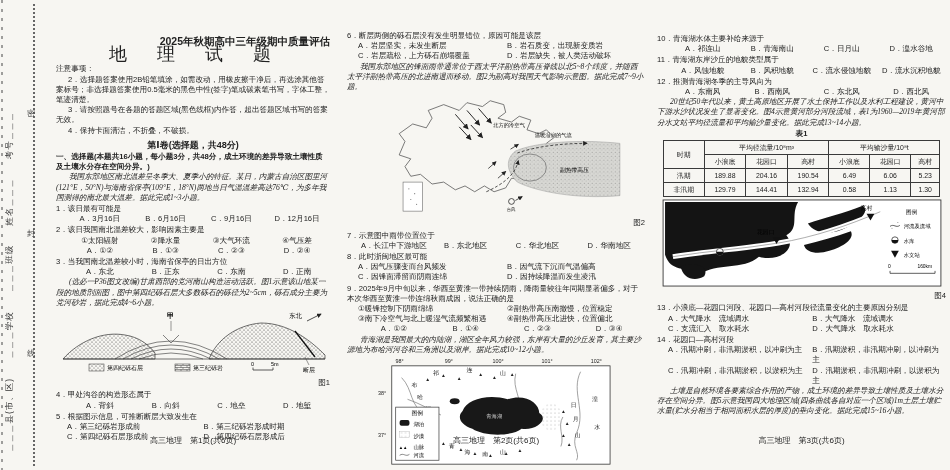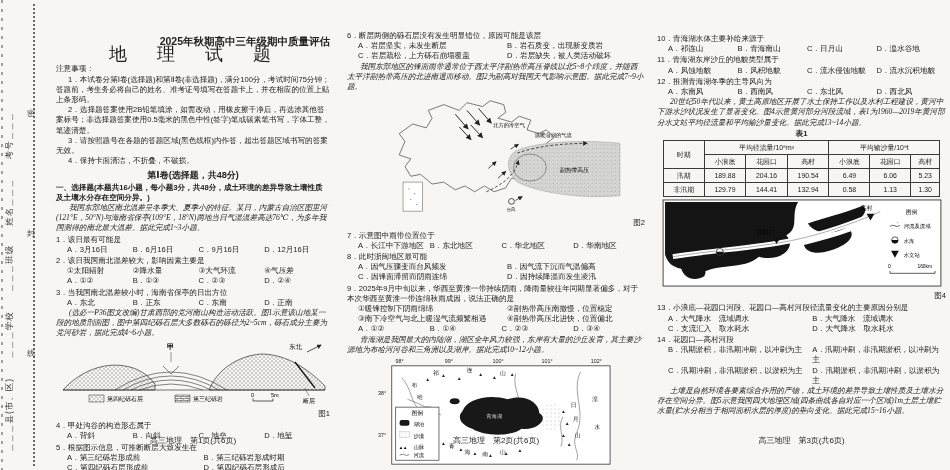--- a/index.html
+++ b/index.html
@@ -17,21 +17,21 @@
   .col3{left:657px;width:289px;}
   .t1{text-align:right;font-weight:bold;font-size:10.5px;margin-top:36px;}
   .t2{text-align:center;font-weight:normal;font-size:18px;letter-spacing:6px;margin:3px 0 5px;}
   .nh{font-weight:normal;}
   .notice{text-indent:12px;}
   .sec{text-align:center;font-weight:bold;font-size:9px;margin:4px 0 2px;}
   .ph{font-weight:bold;}
   .stim{font-family:"Liberation Serif","DejaVu Serif",serif;font-style:italic;text-indent:13px;color:#1c1c1c;}
   .q{margin-top:1px;}
   .o4{display:grid;grid-template-columns:1fr 1fr 1fr 1fr;padding-left:11px;}
-  .o4 > span{white-space:nowrap;}
+  .o4 > span{white-space:nowrap;text-align:center;}
   .o22{display:grid;grid-template-columns:1.08fr 1fr;padding-left:11px;}
   .fig{text-align:center;margin:1px 0;}
   .figcap{text-align:right;font-size:7.6px;margin-bottom:2px;}
   .foot{position:absolute;top:436px;width:100%;text-align:center;font-size:8px;color:#222;}
   table.t{border-collapse:collapse;margin:1px auto;font-size:6.9px;line-height:8px;text-align:center;width:96%;}
   table.t td{border:0.8px solid #3a3a3a;padding:2.5px 1px;}
   .tcap{text-align:center;font-weight:bold;margin-top:1px;}
   svg text{font-family:"Liberation Sans","DejaVu Sans",sans-serif;}
 </style>
 </head>
@@ -41,21 +41,20 @@
 <div class="margin-fields">＿＿＿县(市、区)　　＿＿＿学校　　＿＿＿班级　　姓名＿＿＿　　考号＿＿＿</div>
 <div class="seal-line"></div>
 <span class="seal-char" style="top:108px">密</span>
 <span class="seal-char" style="top:228px">封</span>
 <span class="seal-char" style="top:348px">线</span>
 
 <div class="col col1">
   <div class="t1">2025年秋期高中三年级期中质量评估</div>
   <div class="t2">地　理　试　题</div>
   <div class="nh">注意事项：</div>
-  <div class="notice">1．本试卷分第Ⅰ卷(选择题)和第Ⅱ卷(非选择题)，满分100分，考试时间75分钟；答题前，考生务必将自己的姓名、准考证号填写在答题卡上，并在相应的位置上贴上条形码。</div>
   <div class="notice">2．选择题答案使用2B铅笔填涂，如需改动，用橡皮擦干净后，再选涂其他答案标号；非选择题答案使用0.5毫米的黑色中性(签字)笔或碳素笔书写，字体工整，笔迹清楚。</div>
   <div class="notice">3．请按照题号在各题的答题区域(黑色线框)内作答，超出答题区域书写的答案无效。</div>
   <div class="notice">4．保持卡面清洁，不折叠，不破损。</div>
   <div class="sec">第Ⅰ卷(选择题，共48分)</div>
   <div class="ph">一、选择题(本题共16小题，每小题3分，共48分，成土环境的差异导致土壤性质及土壤水分存在空间分异。)</div>
   <div class="stim">我国东部地区南北温差呈冬季大、夏季小的特征。某日，内蒙古自治区图里河(121°E，50°N)与海南省保亭(109°E，18°N)两地当日气温温差高达76℃，为多年我国测得的南北最大温差。据此完成1~3小题。</div>
 
   <div class="q">1．该日最有可能是</div>
   <div class="o4">
     <span>A．3月16日</span>
@@ -415,20 +414,20 @@
 
   <div class="q">13．小浪底—花园口河段、花园口—高村河段径流量变化的主要原因分别是</div>
   <div class="o22">
     <span>A．大气降水　流域调水</span>
     <span>B．大气降水　流域调水</span>
     <span>C．支流汇入　取水耗水</span>
     <span>D．大气降水　取水耗水</span>
   </div>
   <div class="q">14．花园口—高村河段</div>
   <div class="o22">
+    <span>A．汛期冲刷，非汛期淤积，以冲刷为主</span>
     <span>B．汛期淤积，非汛期冲刷，以冲刷为主</span>
-    <span>A．汛期冲刷，非汛期淤积，以冲刷为主</span>
     <span>C．汛期冲刷，非汛期淤积，以淤积为主</span>
     <span>D．汛期淤积，非汛期冲刷，以淤积为主</span>
   </div>
   <div class="stim">土壤是自然环境各要素综合作用的产物，成土环境的差异导致土壤性质及土壤水分存在空间分异。图5示意我国四大地理区域(四条曲线各自对应一个区域)1m土层土壤贮水量(贮水分相当于相同面积水层的厚度)的垂向变化。据此完成15~16小题。</div>
   <div class="foot">高三地理　第3页(共6页)</div>
 </div>
 
 </body></html>

